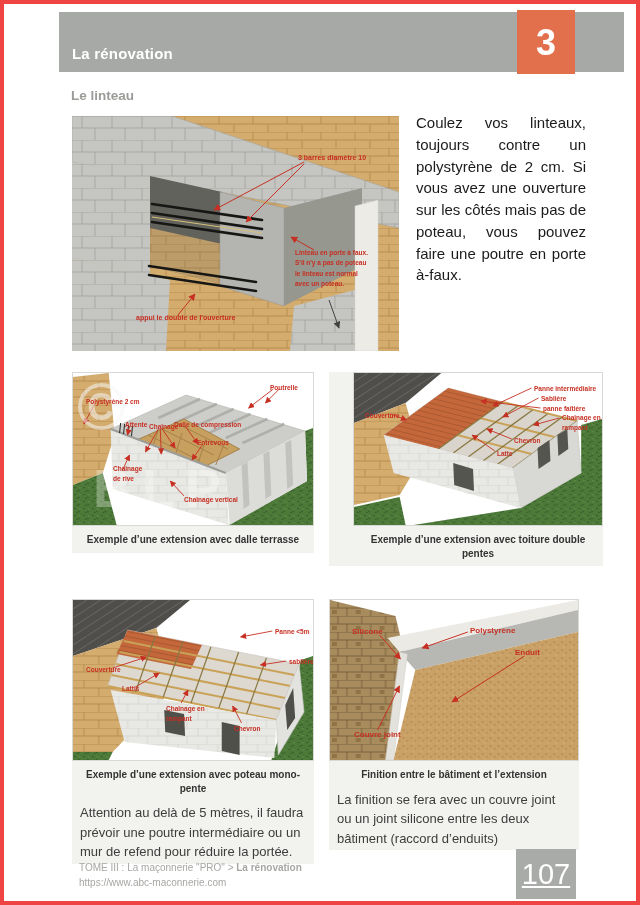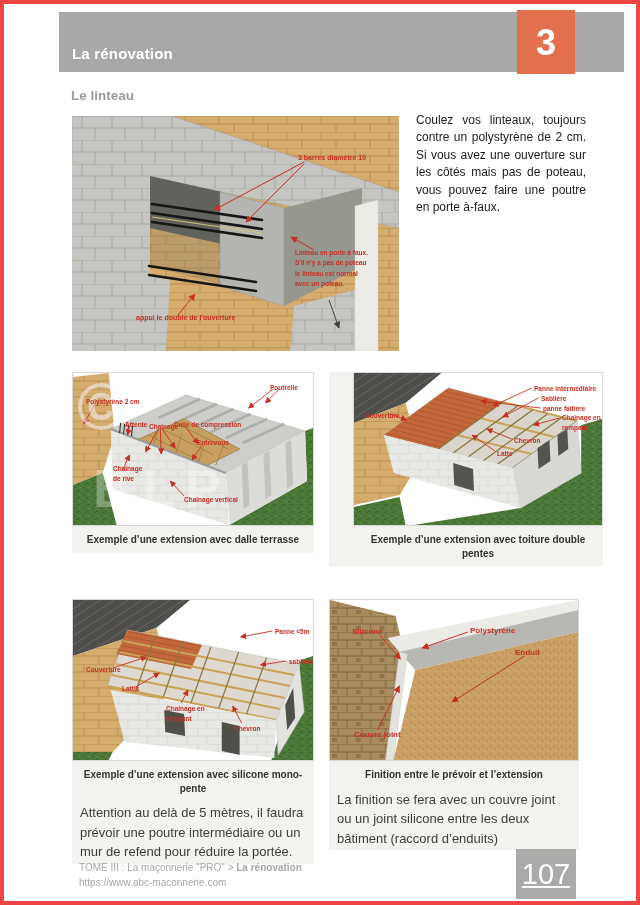--- a/index.html
+++ b/index.html
@@ -8,21 +8,21 @@
 
   
   .header-bar{position:absolute;left:55px;top:8px;width:565px;height:60px;background:#a7a9a6;}
   .header-title{position:absolute;left:13px;bottom:10px;font-size:15px;font-weight:bold;color:#fff;letter-spacing:.2px;}
   .chapter-num{position:absolute;left:513px;top:6px;width:58px;height:64px;background:#e2704c;color:#fff;
                font-size:36px;font-weight:bold;text-align:center;line-height:66px;}
   .section-title{position:absolute;left:67px;top:84px;margin:0;font-size:13.5px;font-weight:bold;color:#9b9b98;}
 
   
   .fig-linteau{position:absolute;left:68px;top:112px;width:327px;height:235px;}
-  .intro{position:absolute;left:412px;top:108px;width:170px;margin:0;font-size:12px;line-height:1.45;
+  .intro{position:absolute;left:412px;top:108px;width:170px;margin:0;font-size:15px;line-height:1.45;
          color:#1b1b1b;text-align:justify;}
 
   
   .card{position:absolute;background:#f2f2ef;}
   .imgbox{position:relative;background:#fff;border:1px solid #d8d8d4;overflow:hidden;}
   .caption{font-size:10px;font-weight:bold;color:#333;text-align:center;padding:7px 3px 6px;line-height:1.35;}
   .note{font-size:13px;color:#3d3d3d;line-height:1.5;padding:2px 8px 2px;}
   .card-terrasse{left:68px;top:368px;width:242px;}
   .card-double{left:325px;top:368px;width:250px;padding-left:24px;}
   .card-mono{left:68px;top:595px;width:242px;}
@@ -305,21 +305,21 @@
           <path d="M170,123 L161,106" marker-end="url(#ar)"></path>
         </g>
       </svg>
       <span class="lbl" style="left:202px;top:27px">Panne &lt;5m</span>
       <span class="lbl" style="left:216px;top:57px">sablière</span>
       <span class="lbl" style="left:13px;top:65px">Couverture</span>
       <span class="lbl" style="left:49px;top:84px">Lattis</span>
       <span class="lbl wrap" style="left:93px;top:104px;width:44px">Chaînage en rampant</span>
       <span class="lbl" style="left:161px;top:124px">Chevron</span>
     </div>
-    <div class="caption">Exemple d’une extension avec silicone mono-pente</div>
+    <div class="caption">Exemple d’une extension avec poteau mono-pente</div>
     <div class="note">Attention au delà de 5 mètres, il faudra prévoir une poutre intermédiaire ou un mur de refend pour réduire la portée.</div>
   </div>
 
   <div class="card card-finition">
     <div class="imgbox h160">
       <svg class="art" viewBox="0 0 250 160" preserveAspectRatio="none">
         <rect width="250" height="160" fill="#ffffff"></rect>
         <path d="M0,0 L66,16 L76,58 L58,160 L0,160 Z" fill="url(#p-rough)"></path>
         <path d="M58,38 L250,0 L250,10 L70,52 Z" fill="#eceae5"></path>
         <path d="M70,52 L250,10 L250,32 L86,70 Z" fill="#b7b7b3"></path>
@@ -330,21 +330,21 @@
           <path d="M139,32 L93,48" marker-end="url(#ar)"></path>
           <path d="M196,56 L123,102" marker-end="url(#ar)"></path>
           <path d="M48,130 L70,86" marker-end="url(#ar)"></path>
         </g>
       </svg>
       <span class="lbl f8" style="left:22px;top:26px">Silicone</span>
       <span class="lbl f8" style="left:140px;top:25px">Polystyrène</span>
       <span class="lbl f8" style="left:185px;top:47px">Enduit</span>
       <span class="lbl f8" style="left:24px;top:129px">Couvre joint</span>
     </div>
-    <div class="caption">Finition entre le prévoir et l’extension</div>
+    <div class="caption">Finition entre le bâtiment et l’extension</div>
     <div class="note">La finition se fera avec un couvre joint ou un joint silicone entre les deux bâtiment (raccord d’enduits)</div>
   </div>
 
   <div class="footer-text">
     <div><span>TOME III : La maçonnerie "PRO" &gt; </span><b>La rénovation</b></div>
     <div>https://www.abc-maconnerie.com</div>
   </div>
   <div class="pagenum">107</div>
 
 </div>

